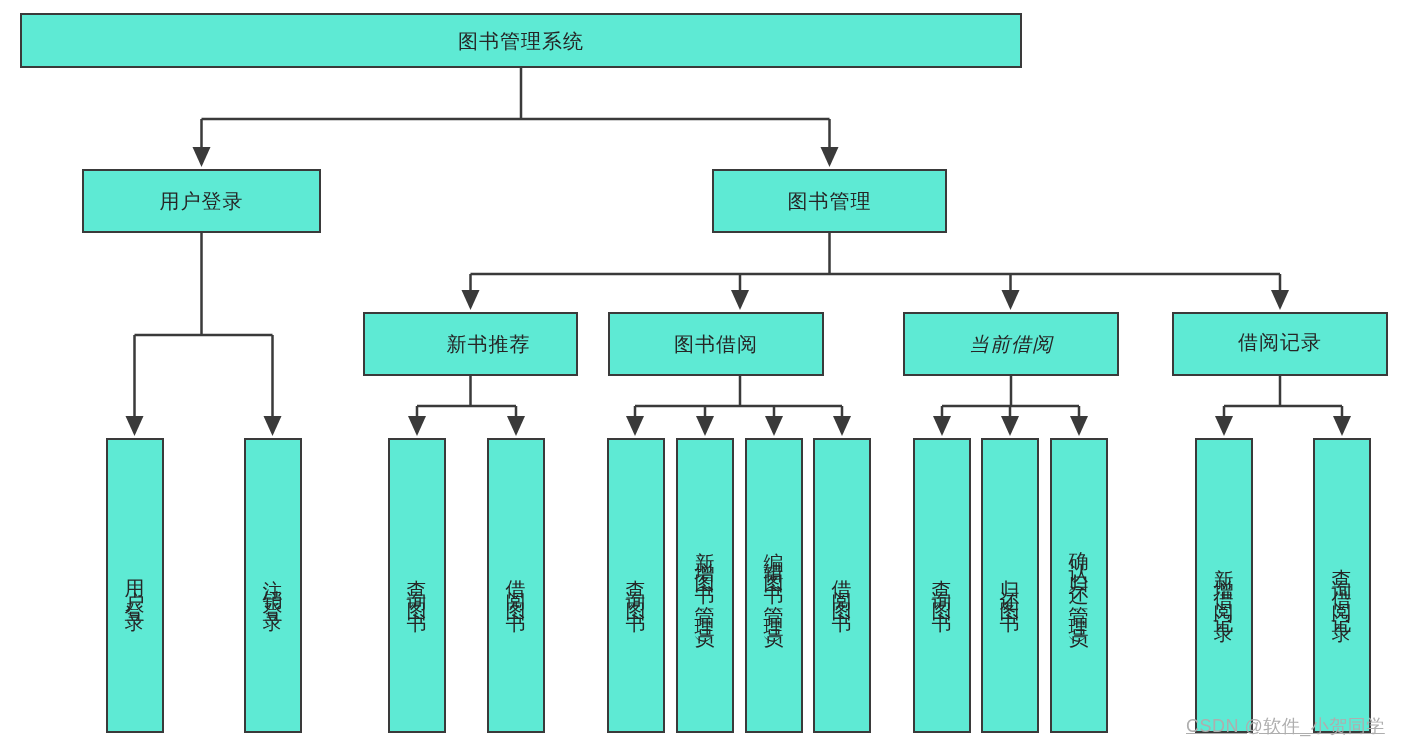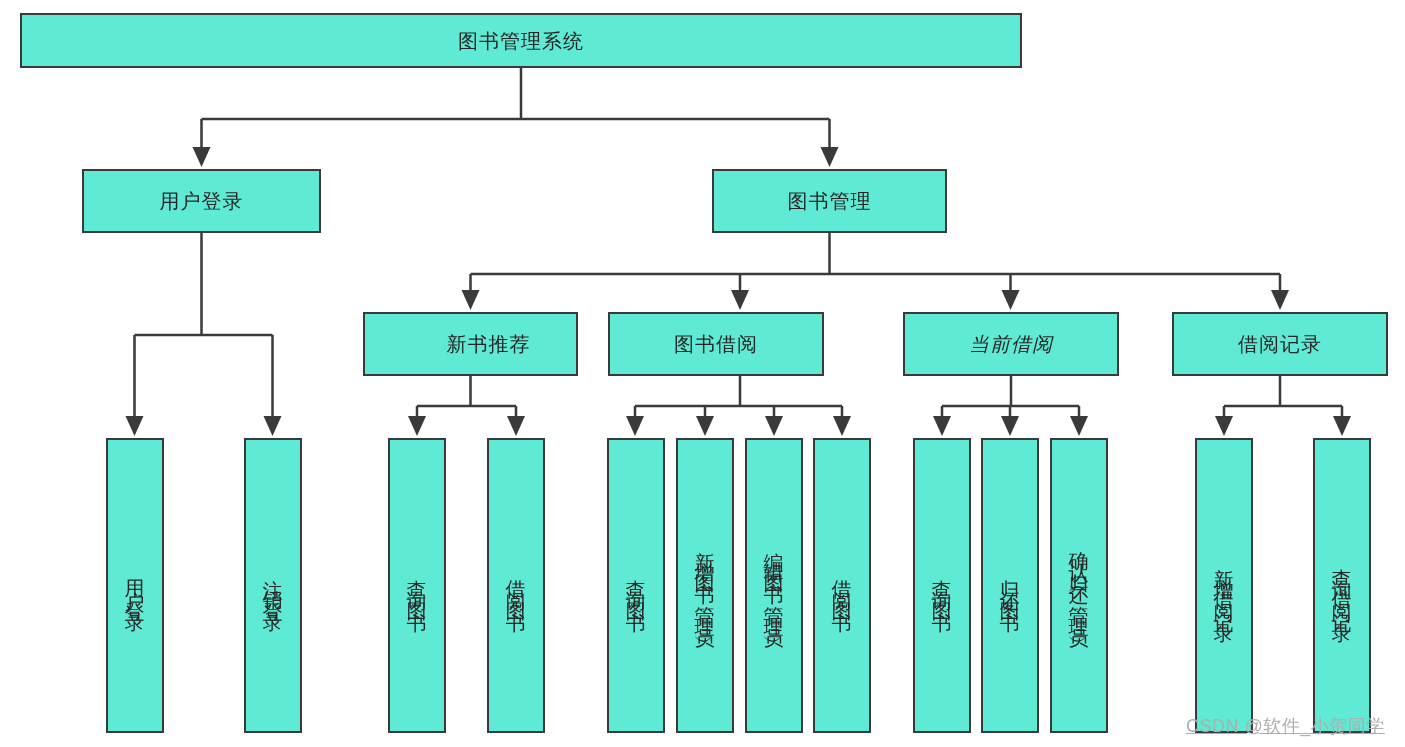--- a/index.html
+++ b/index.html
@@ -119,21 +119,21 @@
 
   <div class="node" style="left:363px; top:312px; width:215px; height:64px;padding-left:36px;">
     <span class="label-h">新书推荐</span>
   </div>
   <div class="node" style="left:608px; top:312px; width:216px; height:64px;text-align:right;">
     <span class="label-h">图书借阅</span>
   </div>
   <div class="node" style="left:903px; top:312px; width:216px; height:64px;font-style:italic;">
     <span class="label-h">当前借阅</span>
   </div>
-  <div class="node" style="left:1172px; top:312px; width:216px; height:64px;">
+  <div class="node" style="left:1172px; top:312px; width:216px; height:64px;font-family:Liberation Mono, monospace;">
     <span class="label-h">借阅记录</span>
   </div>
 
   <div class="node vertical" style="left:106px; top:438px; width:58px; height:295px;">
     <span class="label-v">用户登录</span>
   </div>
   <div class="node vertical" style="left:244px; top:438px; width:58px; height:295px;">
     <span class="label-v">注销登录</span>
   </div>
 

